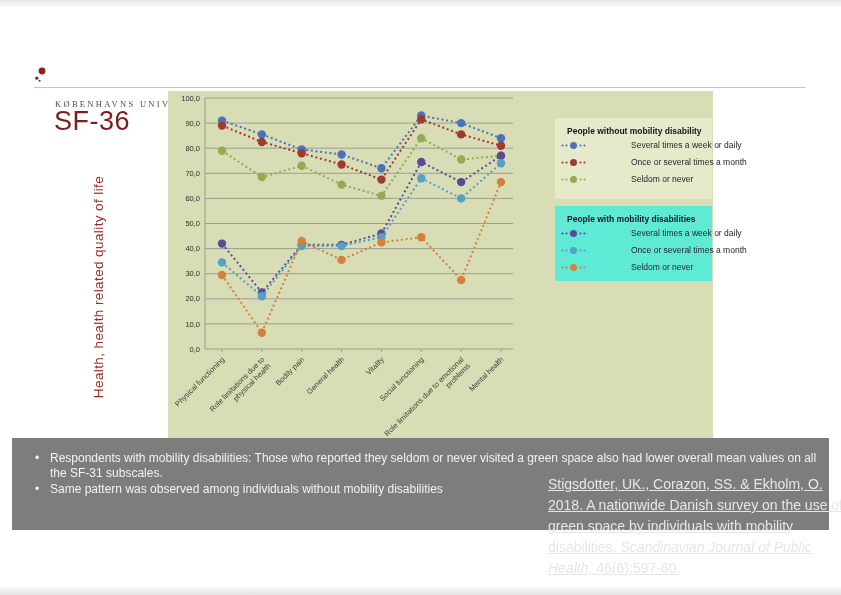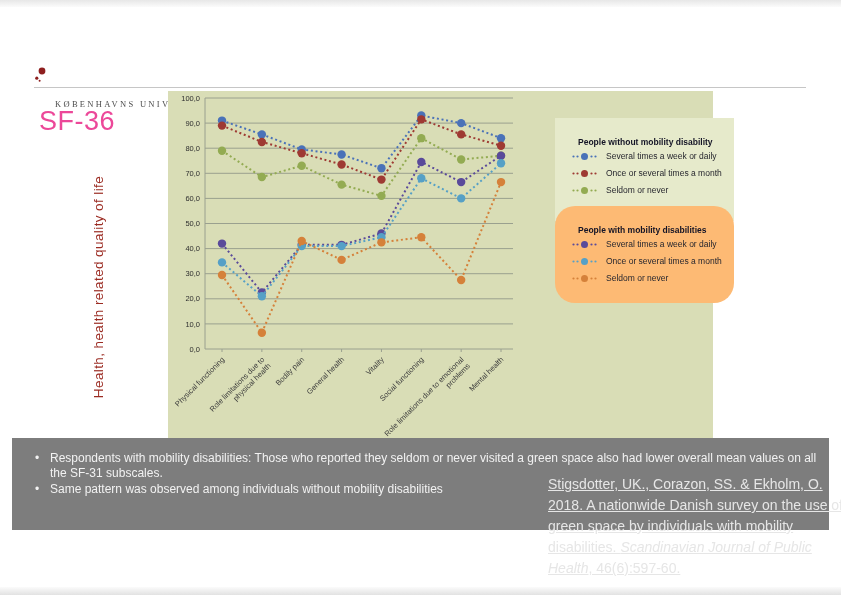--- a/index.html
+++ b/index.html
@@ -13,40 +13,40 @@
   .bottom-strip{position:absolute;left:0;bottom:0;width:841px;height:8px;
     background:linear-gradient(#fbfbfb,#e2e2e2);}
   .ku-header{position:absolute;left:34px;top:64px;height:22px;}
   .ku-wordmark{
     position:absolute;left:55px;top:71px;
     font-family:"Liberation Serif", serif;
     font-size:8.5px;letter-spacing:2.3px;color:#4d4d4d;white-space:nowrap;margin-top:28px;
   }
   .header-rule{position:absolute;left:34px;top:87px;width:772px;height:1px;background:#c6c6c6;}
   .slide-title{
-    position:absolute;left:39px;top:106px;
-    font-size:27px;color:#ec4899;letter-spacing:0.5px;
+    position:absolute;left:54px;top:106px;
+    font-size:27px;color:#7f1d1d;letter-spacing:0.5px;
   }
   .side-label{
     position:absolute;left:-70px;top:278px;width:340px;height:18px;
     transform:rotate(-90deg);
     font-size:13.5px;color:#9b2b22;text-align:center;white-space:nowrap;letter-spacing:0.4px;
   }
   .chart{
     position:absolute;left:168px;top:91px;width:545px;height:347px;
   }
   .chart svg{display:block;}
   .legend-box{
     position:absolute;left:387px;width:157px;
-    padding:11px;font-size:8.5px;color:#26262e;
+    padding:0;font-size:8.5px;color:#26262e;
   }
   .legend-box.first{top:27px;height:81px;}
   .legend-box.second{top:115px;height:75px;}
   .legend-title{font-weight:bold;font-size:8.5px;color:#141426;margin:8px 0 4px 12px;}
-  .legend-item{display:flex;align-items:center;margin:0 8px 7px 5px;}
+  .legend-item{display:flex;align-items:center;margin:0 8px 7px 5px;gap:36px;}
   .legend-item svg{flex:0 0 auto;margin-right:8px;}
   .legend-item-label{white-space:nowrap;}
   .footer-bar{
     position:absolute;left:12px;top:438px;width:817px;height:92px;
     background:#7d7d7d;color:#f2f2f2;
   }
   .bullet-list{padding:13px 10px 0 12px;font-size:12px;line-height:1.28;}
   .bullet-item{display:flex;}
   .bullet-marker{flex:0 0 26px;text-align:center;}
   .bullet-text{flex:1;}
@@ -198,21 +198,21 @@
         <circle class="dot" cx="2.5" cy="4.5" r="1.1" fill="#93ab52"></circle>
           <circle class="dot" cx="6.5" cy="4.5" r="1.1" fill="#93ab52"></circle>
         <circle class="dot" cx="13.5" cy="4.5" r="3.5" fill="#93ab52"></circle>
         <circle class="dot" cx="20.5" cy="4.5" r="1.1" fill="#93ab52"></circle>
           <circle class="dot" cx="24.5" cy="4.5" r="1.1" fill="#93ab52"></circle>
       </svg>
       <span class="legend-item-label">Seldom or never</span>
     </div>
   </div>
 
-  <div class="legend-box second" id="legend-1" style="background: #fdba74; border-radius: 20px;">
+  <div class="legend-box second" id="legend-1" style="background: #5eead4;">
     <div class="legend-title">People with mobility disabilities</div>
     <div class="legend-item">
       <svg width="27" height="9" viewBox="0 0 27 9">
         <circle class="dot" cx="2.5" cy="4.5" r="1.1" fill="#5a4a9a"></circle>
           <circle class="dot" cx="6.5" cy="4.5" r="1.1" fill="#5a4a9a"></circle>
         <circle class="dot" cx="13.5" cy="4.5" r="3.5" fill="#5a4a9a"></circle>
         <circle class="dot" cx="20.5" cy="4.5" r="1.1" fill="#5a4a9a"></circle>
           <circle class="dot" cx="24.5" cy="4.5" r="1.1" fill="#5a4a9a"></circle>
       </svg>
       <span class="legend-item-label">Several times a week or daily</span>

